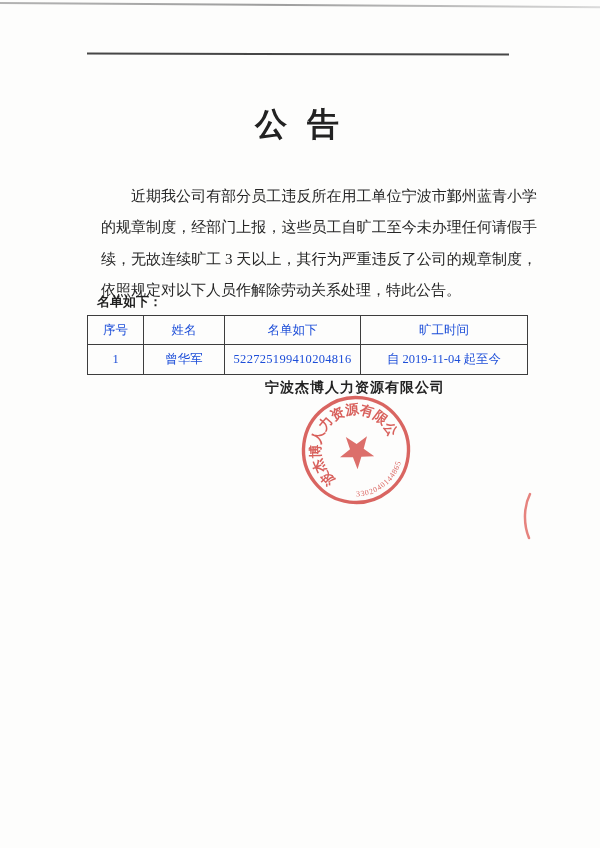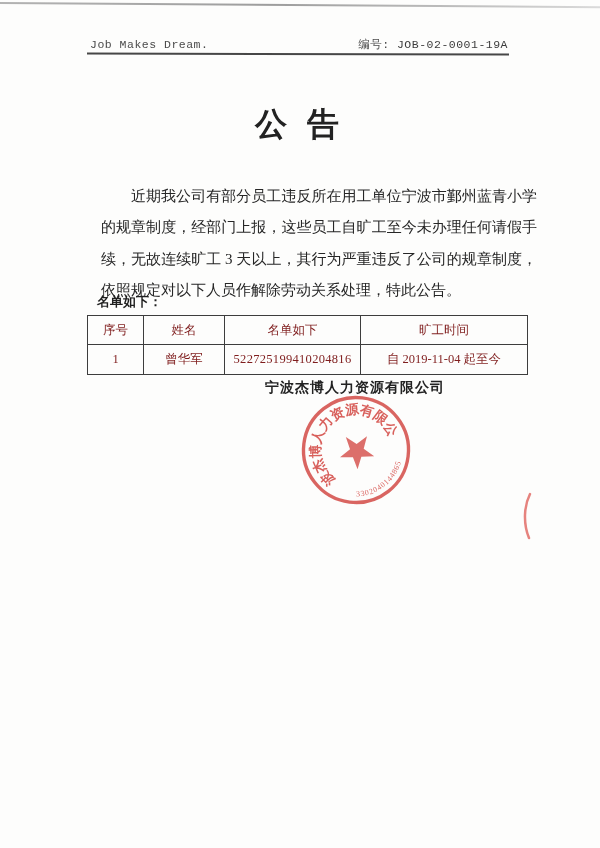--- a/index.html
+++ b/index.html
@@ -37,21 +37,21 @@
     font-size:15px;line-height:31.3px;text-align:justify;
     text-indent:2em;color:#262626;
   }
   .list-label{
     position:absolute;top:293px;left:85px;
     font-size:13px;font-weight:700;color:#1f1f1f;margin-left:12px;
   }
   table.roster{
     position:absolute;top:315px;left:87px;
     border-collapse:collapse;table-layout:fixed;width:436px;
-    font-size:12.5px;color:#7f1d1d;
+    font-size:12.5px;color:#1d4ed8;
   }
   table.roster th,table.roster td{
     border:1px solid #3d3d3d;text-align:center;vertical-align:middle;
     padding:0;font-weight:400;
   }
   table.roster th{height:28px;}
   table.roster td{height:29px;}
   .col-no{width:55px;} .col-name{width:80px;} .col-id{width:135px;} .col-time{width:166px;}
   .id-cell{font-family:"Liberation Serif",serif;letter-spacing:.3px;}
   .sig-company{
@@ -73,24 +73,20 @@
     mix-blend-mode:multiply;opacity:.75;
   }
 </style>
 </head>
 <body>
 
 <div class="page">
 
   <div class="scan-line"></div>
 
-  <div class="letterhead">
-    <span>Job Makes Dream.</span>
-    <span><span>编号: </span><span class="num">JOB-02-0001-19A</span></span>
-  </div>
   <div class="head-rule"></div>
 
   <h1 class="doc-title">公 告</h1>
 
   <p class="body-text">近期我公司有部分员工违反所在用工单位宁波市鄞州蓝青小学的规章制度，经部门上报，这些员工自旷工至今未办理任何请假手续，无故连续旷工 3 天以上，其行为严重违反了公司的规章制度，依照规定对以下人员作解除劳动关系处理，特此公告。</p>
 
   <div class="list-label">名单如下：</div>
 
   <table class="roster">
     <thead>

